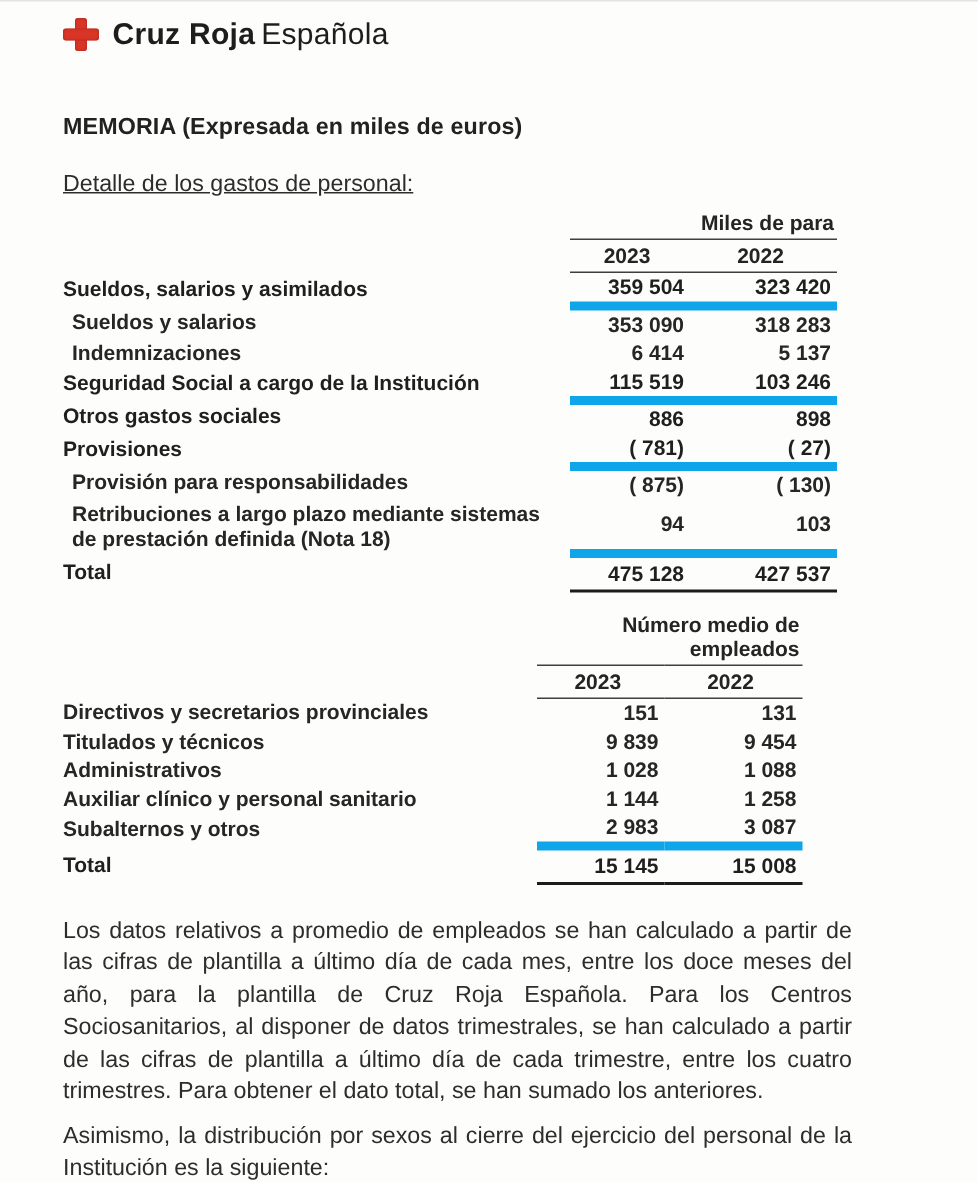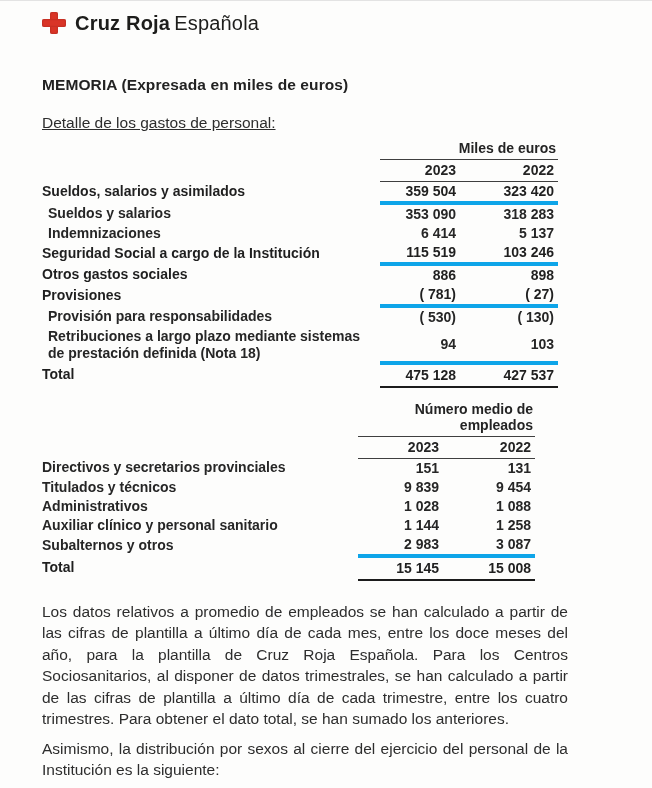--- a/index.html
+++ b/index.html
@@ -42,28 +42,28 @@
   table.fin td,table.fin th{padding:0;font-size:14px;color:#262626;vertical-align:middle;font-weight:bold;}
   table.t1{width:516px;margin-top:5px;}
   table.t2{width:493px;margin-top:12px;}
   table.t1 col.c-lbl{width:338px;} table.t1 col.c-v1{width:80px;} table.t1 col.c-v2{width:98px;}
   table.t2 col.c-lbl{width:316px;} table.t2 col.c-v1{width:85px;} table.t2 col.c-v2{width:92px;}
   .fin th.unit{
     text-align:right;font-weight:bold;border-bottom:1px solid #3f3f3f;
     padding:1px 2px 3px 0;line-height:16px;color:#242424;
   }
   .fin th.yr{
-    text-align:right;font-weight:bold;border-bottom:1px solid #3f3f3f;
+    text-align:center;font-weight:bold;border-bottom:1px solid #3f3f3f;
     padding:2px 4px 2px 0;height:17px;color:#242424;
   }
   .fin td.lbl{text-align:left;line-height:17px;padding:1px 4px 1px 0;height:17px;}
   .fin td.val{text-align:right;padding:1px 4px 1px 0;height:17px;white-space:nowrap;}
   .fin tr.bold td{font-weight:bold;color:#1f1f1f;}
   .fin tr.sub td.lbl{padding-left:6px;}
-  .fin tr.rule td.val{border-bottom:4px solid #0ea5e9;}
+  .fin tr.rule td.val{border-bottom:6px solid #0ea5e9;}
   .fin tr.total td{font-weight:bold;}
   .fin tr.total td.val{border-bottom:2px solid #1c1c1c;height:19px;}
 </style>
 </head>
 <body>
 
 <div class="page">
 
   <div class="brand">
     <span class="cross">
@@ -79,21 +79,21 @@
 
   <table class="fin t1">
     <colgroup>
         <col class="c-lbl">
         <col class="c-v1">
         <col class="c-v2">
       </colgroup>
     <thead>
       <tr>
         <td class="lbl"></td>
-        <th class="unit" colspan="2">Miles de euros</th>
+        <th class="unit" colspan="2">Miles de para</th>
       </tr>
       <tr>
         <td class="lbl"></td>
         <th class="yr">2023</th>
         <th class="yr">2022</th>
       </tr>
     </thead>
     <tbody>
         <tr class="bold rule">
           <td class="lbl">Sueldos, salarios y asimilados</td>
@@ -120,21 +120,21 @@
           <td class="val">886</td>
           <td class="val">898</td>
         </tr>
         <tr class="bold rule">
           <td class="lbl">Provisiones</td>
           <td class="val">( 781)</td>
           <td class="val">( 27)</td>
         </tr>
         <tr class="sub">
           <td class="lbl">Provisión para responsabilidades</td>
-          <td class="val">( 530)</td>
+          <td class="val">( 875)</td>
           <td class="val">( 130)</td>
         </tr>
         <tr class="sub rule">
           <td class="lbl">Retribuciones a largo plazo mediante sistemas de prestación definida (Nota 18)</td>
           <td class="val">94</td>
           <td class="val">103</td>
         </tr>
         <tr class="total bold">
           <td class="lbl">Total</td>
           <td class="val">475 128</td>

